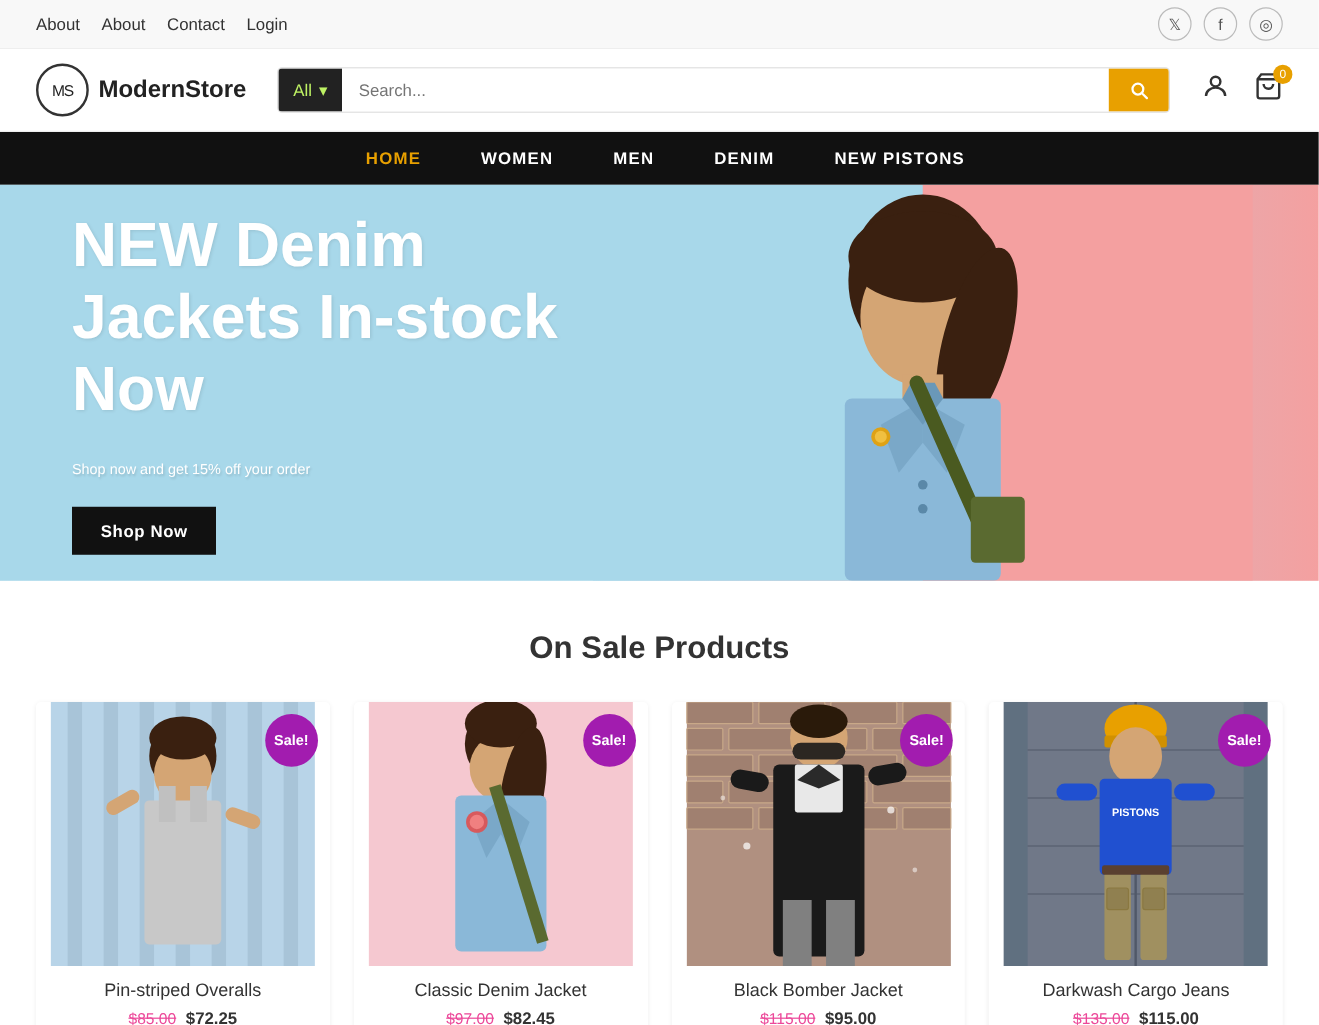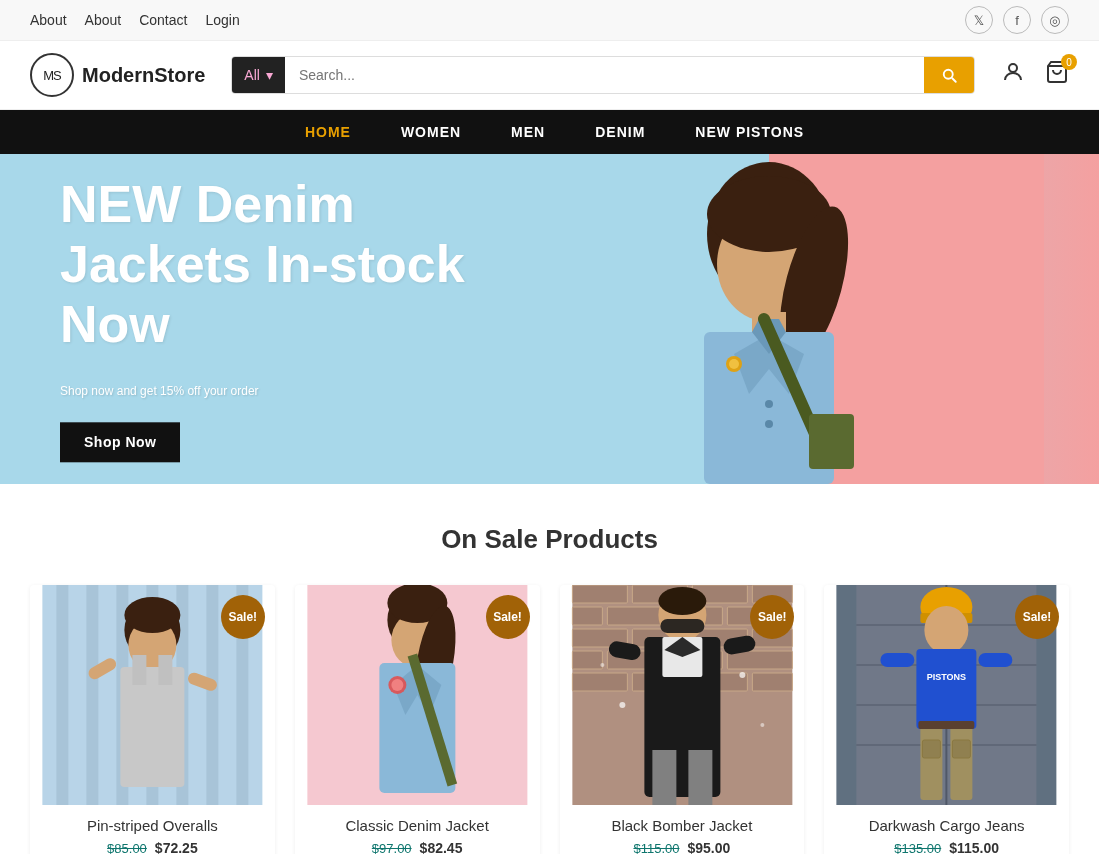--- a/index.html
+++ b/index.html
@@ -41,21 +41,21 @@
     .logo-circle {
       width: 44px; height: 44px; border-radius: 50%; border: 2px solid #333;
       display: flex; align-items: center; justify-content: center;
       font-size: 13px; font-weight: normal; letter-spacing: -1px;
     }
     .search-bar {
       display: flex; flex: 1; border: 1px solid #ddd; border-radius: 4px; overflow: hidden;
       margin-left: 10px;
     }
     .search-category {
-      display: flex; align-items: center; background: #222; color: #f9a8d4;
+      display: flex; align-items: center; background: #222; color: #bef264;
       padding: 0 12px; font-size: 14px; cursor: pointer; gap: 6px; white-space: nowrap;
     }
     .search-input {
       flex: 1; border: none; outline: none; padding: 10px 14px; font-size: 14px;
     }
     .search-btn {
       background: #e8a000; border: none; padding: 0 16px; cursor: pointer;
       display: flex; align-items: center; justify-content: center;
     }
     .search-btn svg { fill: #fff; }
@@ -117,28 +117,28 @@
     }
     .product-card {
       background: #fff; border-radius: 4px; overflow: hidden; cursor: pointer;
       box-shadow: 0 1px 4px rgba(0,0,0,0.07);
     }
     .product-image-wrap {
       position: relative; width: 100%; height: 220px; overflow: hidden;
     }
     .sale-badge {
       position: absolute; top: 10px; right: 10px;
-      background: #a16207; color: #fff; border-radius: 50%;
+      background: #a21caf; color: #fff; border-radius: 50%;
       width: 44px; height: 44px; font-size: 12px; font-weight: 700;
       display: flex; align-items: center; justify-content: center;
     }
     .product-info { padding: 12px 10px 14px; text-align: center; }
     .product-name { font-size: 15px; color: #333; margin-bottom: 6px; }
     .product-prices { display: flex; align-items: center; justify-content: center; gap: 8px; }
-    .original-price { color: #0f766e; text-decoration: line-through; font-size: 13px; }
+    .original-price { color: #ec4899; text-decoration: line-through; font-size: 13px; }
     .sale-price { color: #333; font-size: 14px; font-weight: 600; }
   </style>
 </head>
 <body>
 
 <div class="top-bar">
   <div class="top-bar-links">
     <a>About</a>
     <a>About</a>
     <a>Contact</a>

